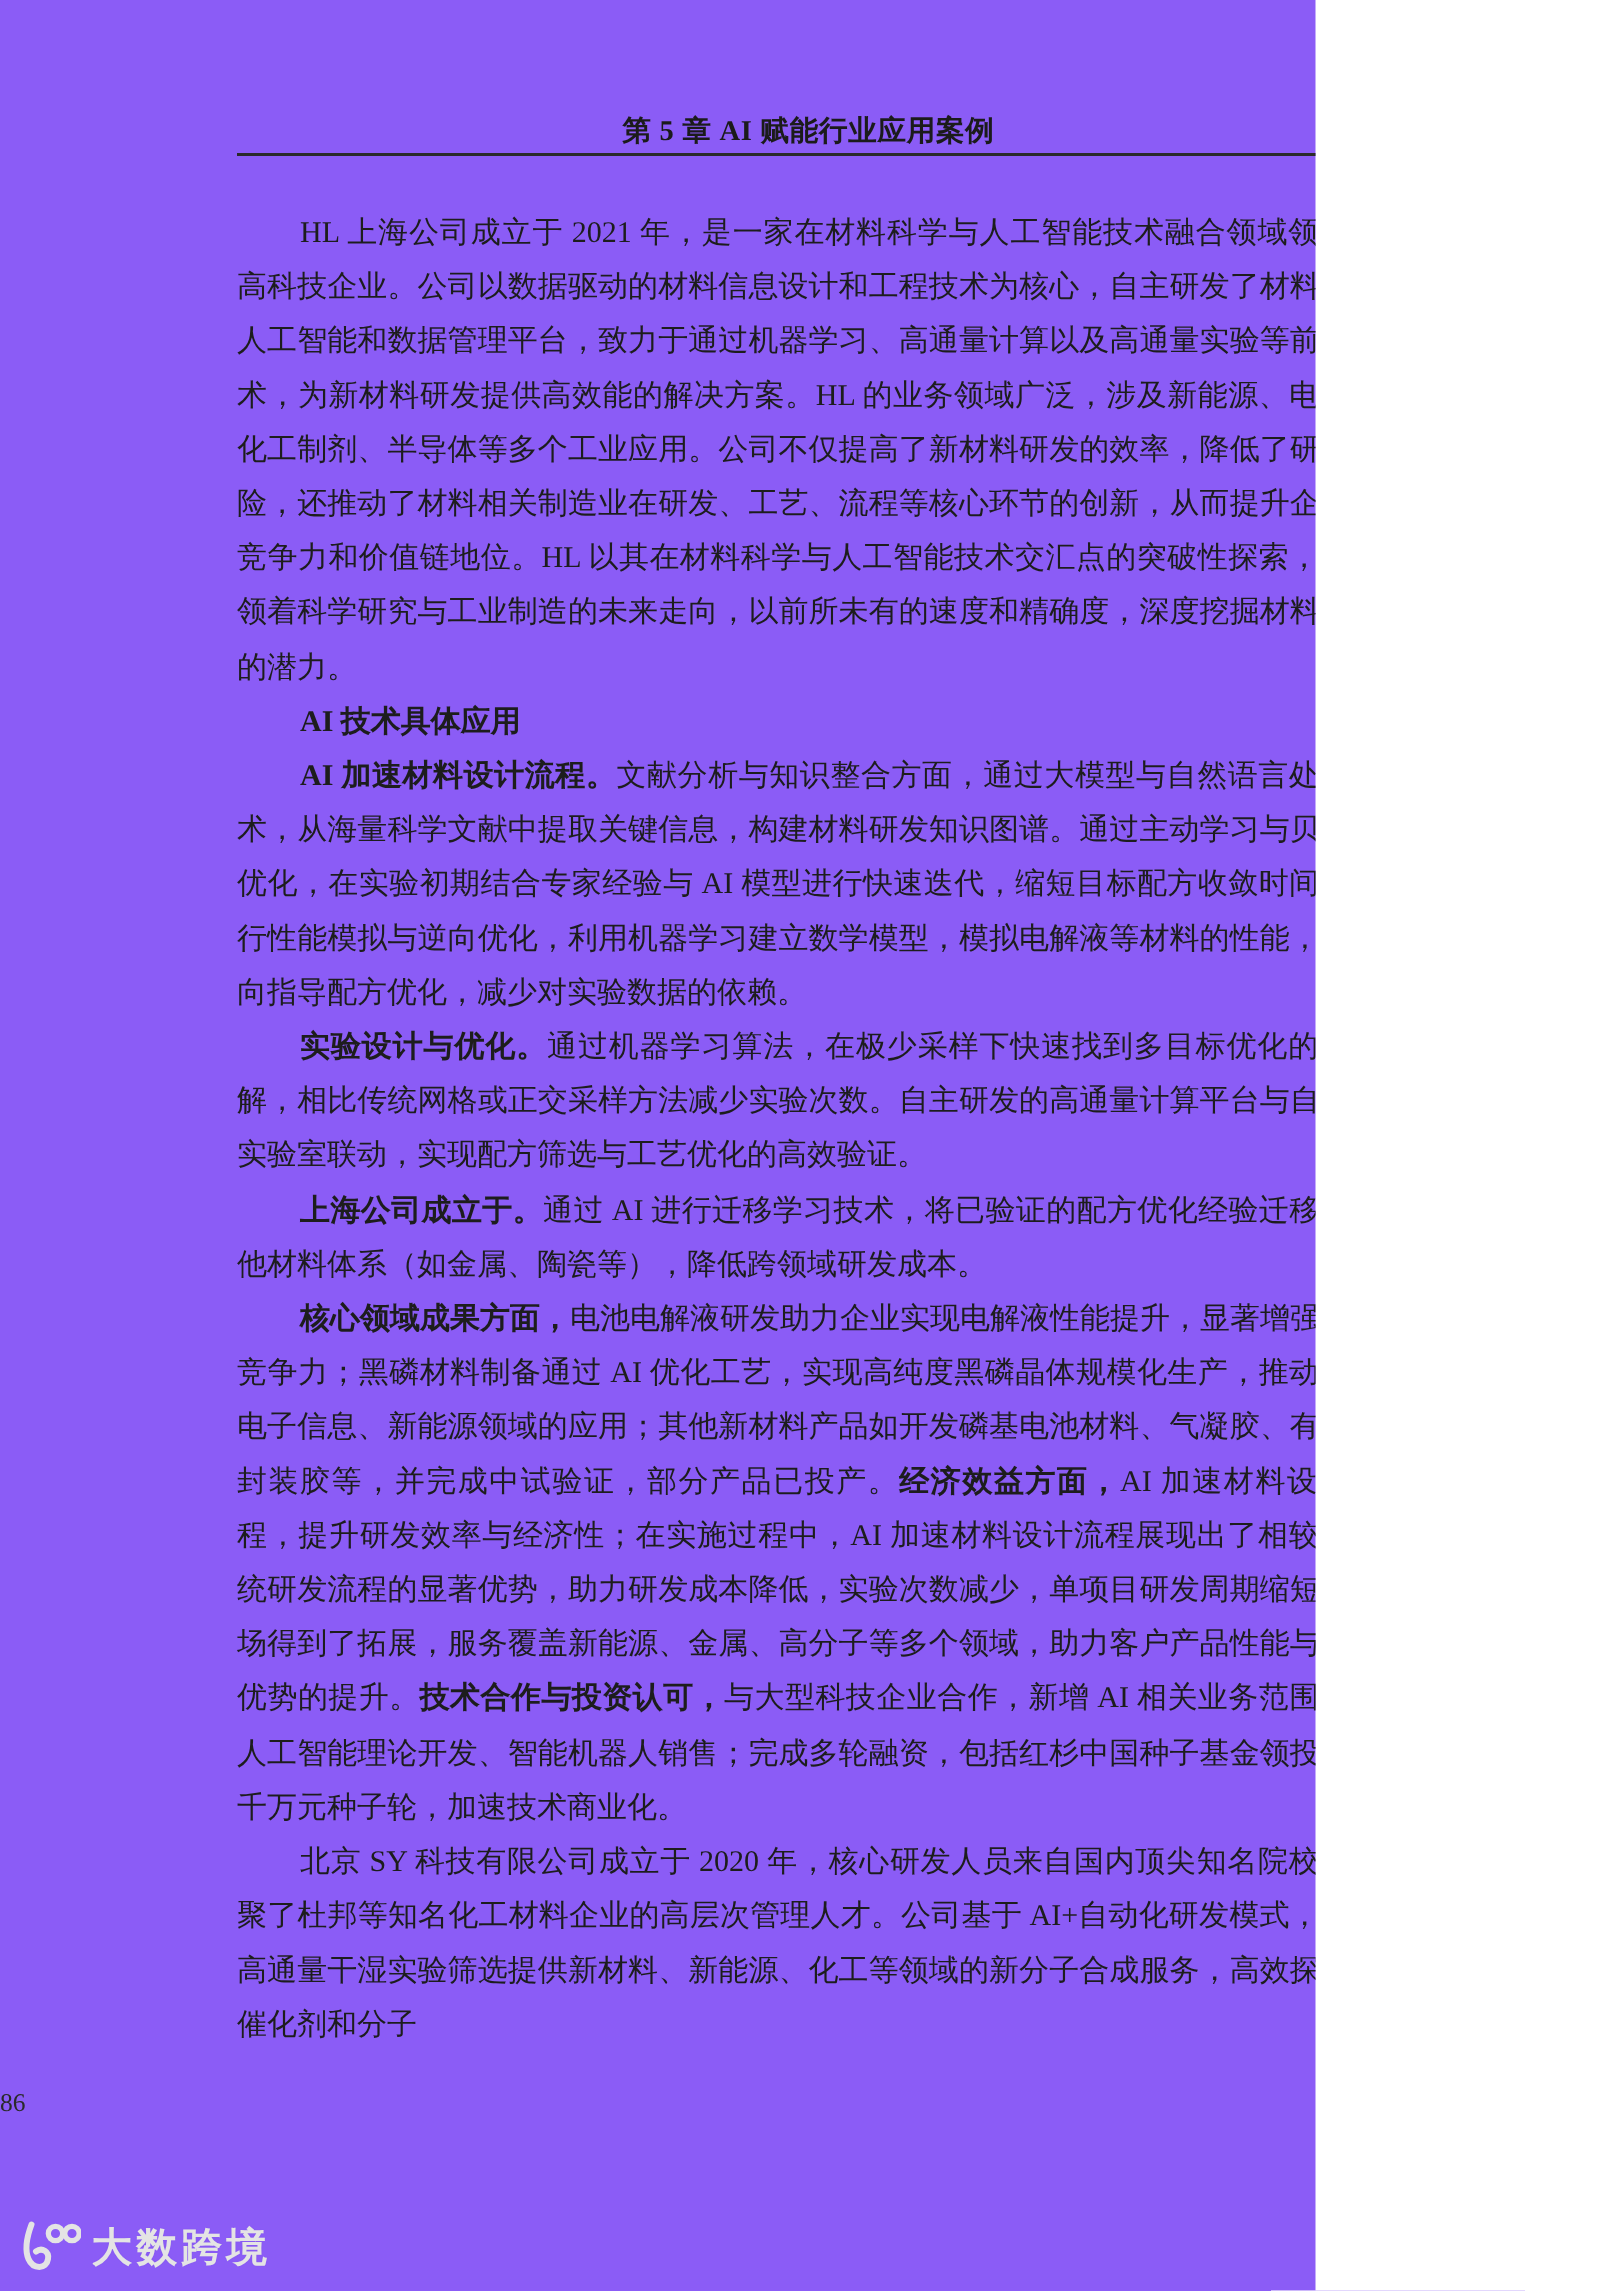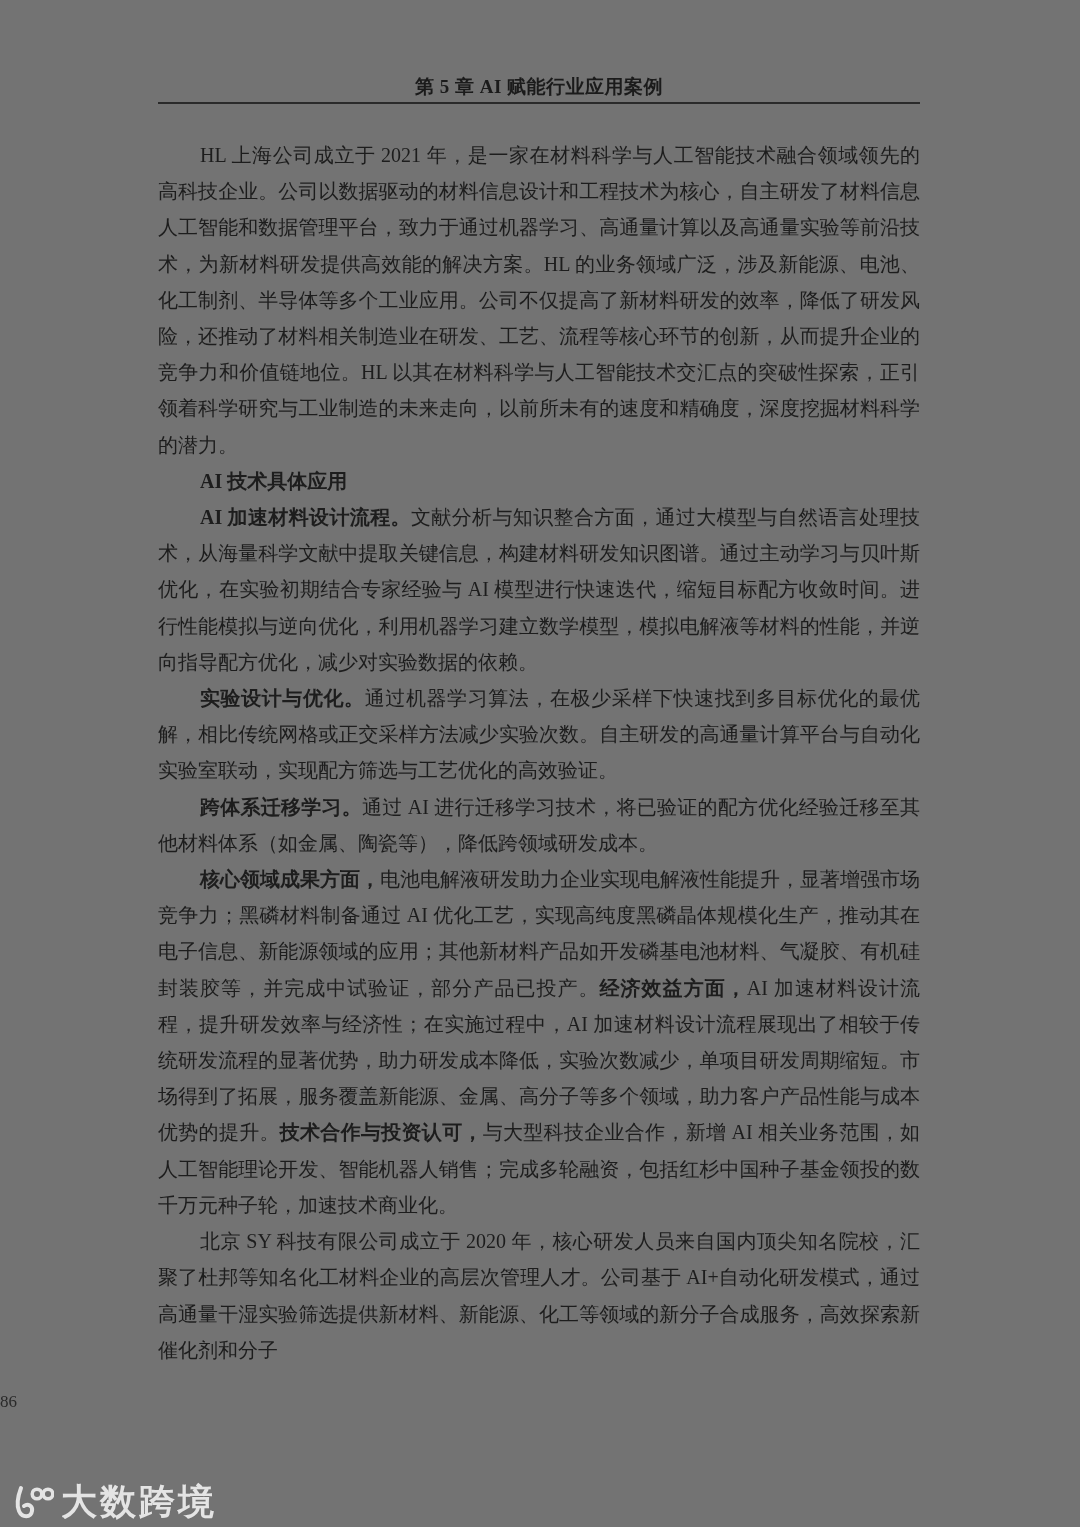--- a/index.html
+++ b/index.html
@@ -2,23 +2,23 @@
 <html><head>
 <meta charset="utf-8">
 <style>
   html, body {
     margin: 0;
     padding: 0;
     background: #ffffff;
   }
   .page {
     position: relative;
-    width: 1080px;
+    width: 877px;
     height: 1527px;
-    background: #737373;
+    background: #8b5cf6;
     overflow: hidden;
     font-family: "Liberation Serif", serif;
     color: #1d1d1d;
   }
   .chapter-header {
     position: absolute;
     top: 74px;
     left: 158px;
     width: 762px;
     text-align: center;
@@ -70,21 +70,21 @@
     left: 12px;
     top: 1478px;
     display: flex;
     align-items: center;
     gap: 7px;
     color: #e4e4e4;
     user-select: none;
   }
   .watermark-text {
     font-family: "Liberation Sans", sans-serif;
-    font-size: 36px;
+    font-size: 27px;
     font-weight: bold;
     letter-spacing: 3px;
     color: #e4e4e4;
     text-shadow: 0 0 2px rgba(0,0,0,0.03);
   }
 </style>
 </head>
 <body>
 
 <div class="page">
@@ -96,21 +96,21 @@
   <main class="content">
 
     <p class="indent">HL 上海公司成立于 2021 年，是一家在材料科学与人工智能技术融合领域领先的高科技企业。公司以数据驱动的材料信息设计和工程技术为核心，自主研发了材料信息人工智能和数据管理平台，致力于通过机器学习、高通量计算以及高通量实验等前沿技术，为新材料研发提供高效能的解决方案。HL 的业务领域广泛，涉及新能源、电池、化工制剂、半导体等多个工业应用。公司不仅提高了新材料研发的效率，降低了研发风险，还推动了材料相关制造业在研发、工艺、流程等核心环节的创新，从而提升企业的竞争力和价值链地位。HL 以其在材料科学与人工智能技术交汇点的突破性探索，正引领着科学研究与工业制造的未来走向，以前所未有的速度和精确度，深度挖掘材料科学的潜力。</p>
 
     <p class="indent bold">AI 技术具体应用</p>
 
     <p class="indent"><b>AI 加速材料设计流程。</b><span>文献分析与知识整合方面，通过大模型与自然语言处理技术，从海量科学文献中提取关键信息，构建材料研发知识图谱。通过主动学习与贝叶斯优化，在实验初期结合专家经验与 AI 模型进行快速迭代，缩短目标配方收敛时间。进行性能模拟与逆向优化，利用机器学习建立数学模型，模拟电解液等材料的性能，并逆向指导配方优化，减少对实验数据的依赖。</span></p>
 
     <p class="indent"><b>实验设计与优化。</b><span>通过机器学习算法，在极少采样下快速找到多目标优化的最优解，相比传统网格或正交采样方法减少实验次数。自主研发的高通量计算平台与自动化实验室联动，实现配方筛选与工艺优化的高效验证。</span></p>
 
-    <p class="indent"><b>跨体系迁移学习。</b><span>通过 AI 进行迁移学习技术，将已验证的配方优化经验迁移至其他材料体系（如金属、陶瓷等），降低跨领域研发成本。</span></p>
+    <p class="indent"><b>上海公司成立于。</b><span>通过 AI 进行迁移学习技术，将已验证的配方优化经验迁移至其他材料体系（如金属、陶瓷等），降低跨领域研发成本。</span></p>
 
 
     <p class="indent"><b>核心领域成果方面，</b><span>电池电解液研发助力企业实现电解液性能提升，显著增强市场竞争力；黑磷材料制备通过 AI 优化工艺，实现高纯度黑磷晶体规模化生产，推动其在电子信息、新能源领域的应用；其他新材料产品如开发磷基电池材料、气凝胶、有机硅封装胶等，并完成中试验证，部分产品已投产。</span><b>经济效益方面，</b><span>AI 加速材料设计流程，提升研发效率与经济性；在实施过程中，AI 加速材料设计流程展现出了相较于传统研发流程的显著优势，助力研发成本降低，实验次数减少，单项目研发周期缩短。市场得到了拓展，服务覆盖新能源、金属、高分子等多个领域，助力客户产品性能与成本优势的提升。</span><b>技术合作与投资认可，</b><span>与大型科技企业合作，新增 AI 相关业务范围，如人工智能理论开发、智能机器人销售；完成多轮融资，包括红杉中国种子基金领投的数千万元种子轮，加速技术商业化。</span></p>
 
 
 
     <p class="indent">北京 SY 科技有限公司成立于 2020 年，核心研发人员来自国内顶尖知名院校，汇聚了杜邦等知名化工材料企业的高层次管理人才。公司基于 AI+自动化研发模式，通过高通量干湿实验筛选提供新材料、新能源、化工等领域的新分子合成服务，高效探索新催化剂和分子</p>
 
   </main>
 

